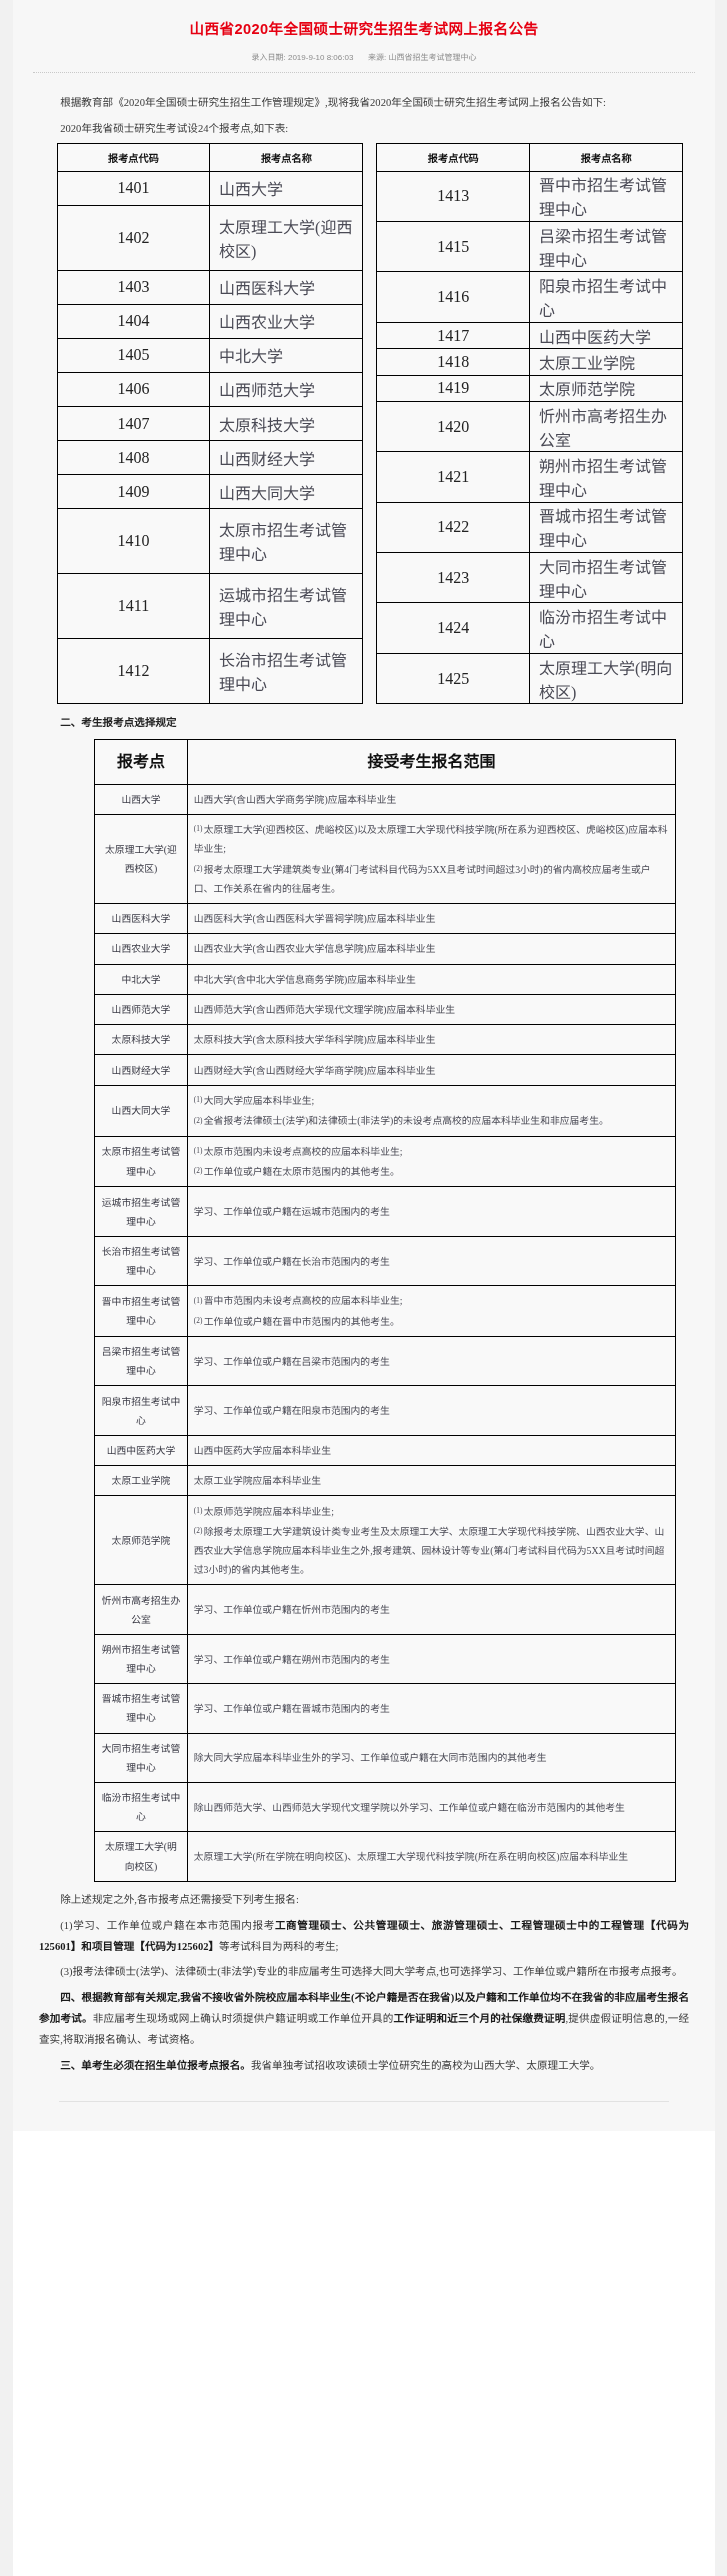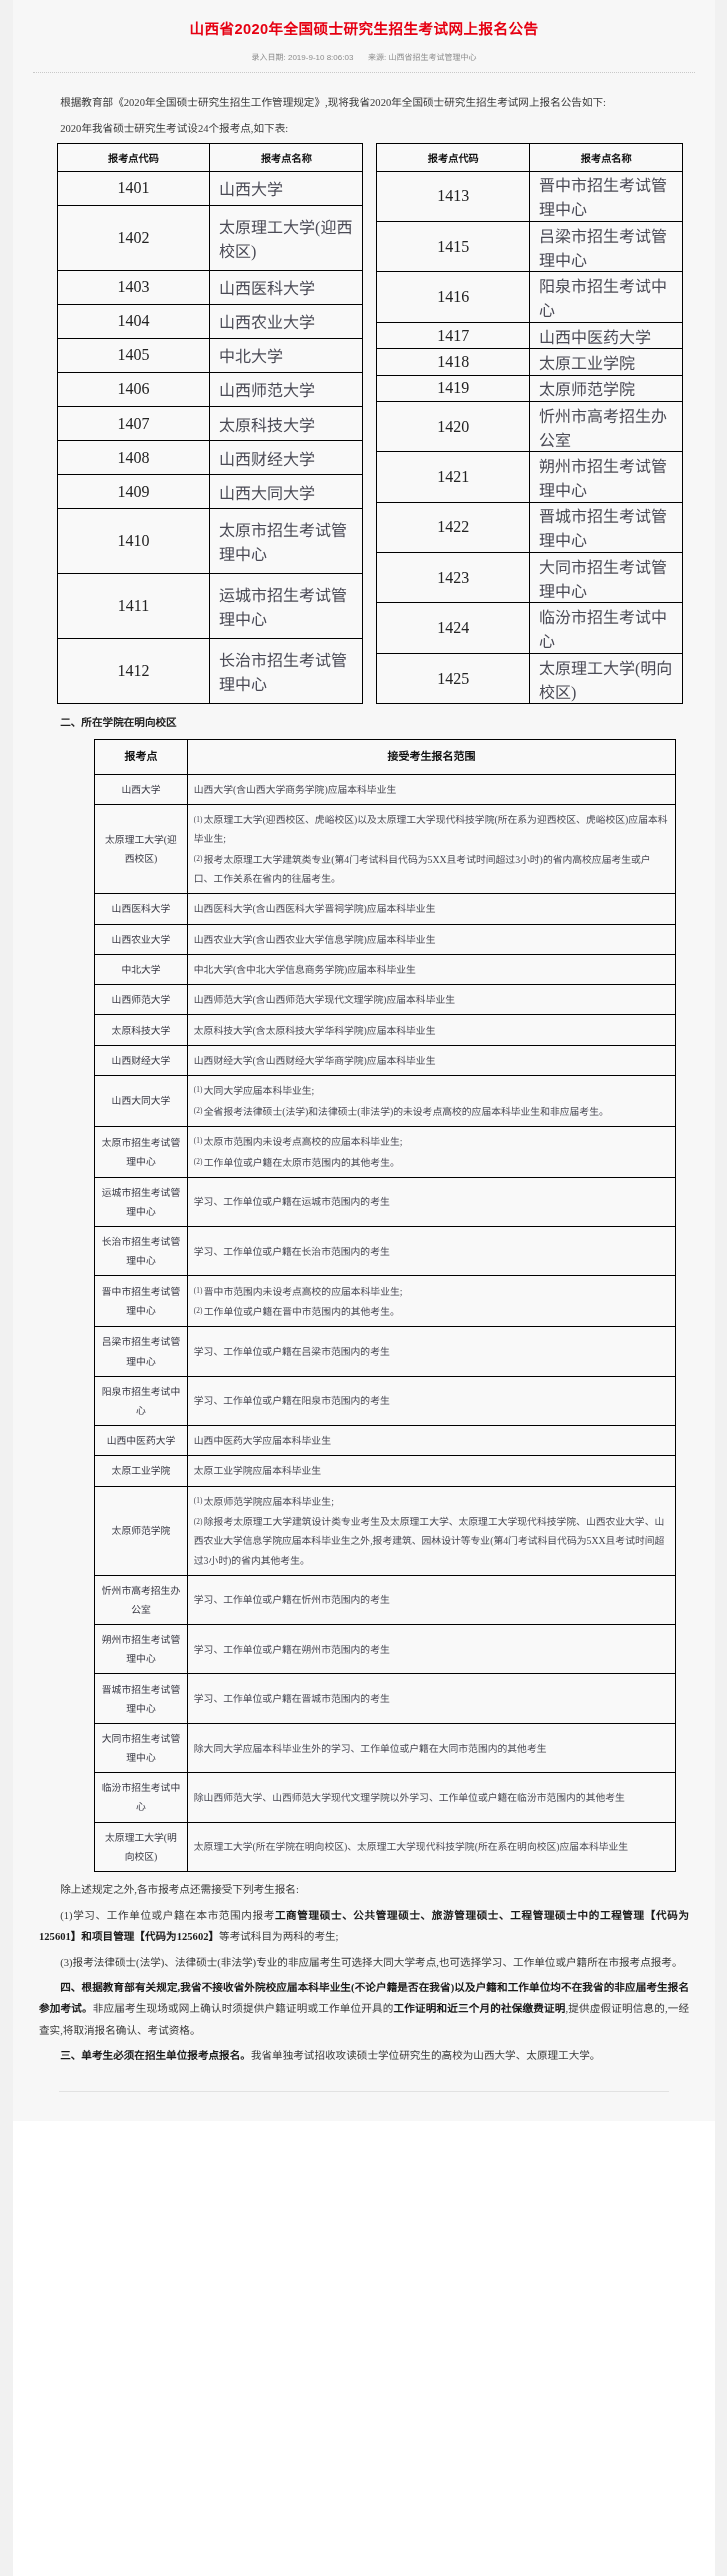--- a/index.html
+++ b/index.html
@@ -128,21 +128,21 @@
     font-size: 9.8px;
     padding: 5.1px 5.8px;
     color: #4a4a55;
     line-height: 1.95;
     vertical-align: middle;
   }
   table.scope th {
     font-weight: bold;
     color: #111111;
     text-align: center;
-    font-size: 11px;
+    font-size: 16px;
     padding: 6.5px 5.8px;
   }
   table.scope col.c1 { width: 93px; }
   table.scope td.site {
     text-align: center;
     color: #3a3a45;
   }
   table.scope td.scope-cell { text-align: left; }
   .item-num {
     font-size: 7.3px;
@@ -299,21 +299,21 @@
                 <td class="name">临汾市招生考试中心</td>
               </tr>
               <tr>
                 <td class="code">1425</td>
                 <td class="name">太原理工大学(明向校区)</td>
               </tr>
             </tbody>
         </table>
       </div>
 
-      <h2 class="section">二、所在学院在明向校区</h2>
+      <h2 class="section">二、考生报考点选择规定</h2>
 
       <table class="scope">
         <colgroup>
             <col class="c1">
             <col>
           </colgroup>
         <thead>
           <tr>
             <th>报考点</th>
             <th>接受考生报名范围</th>

